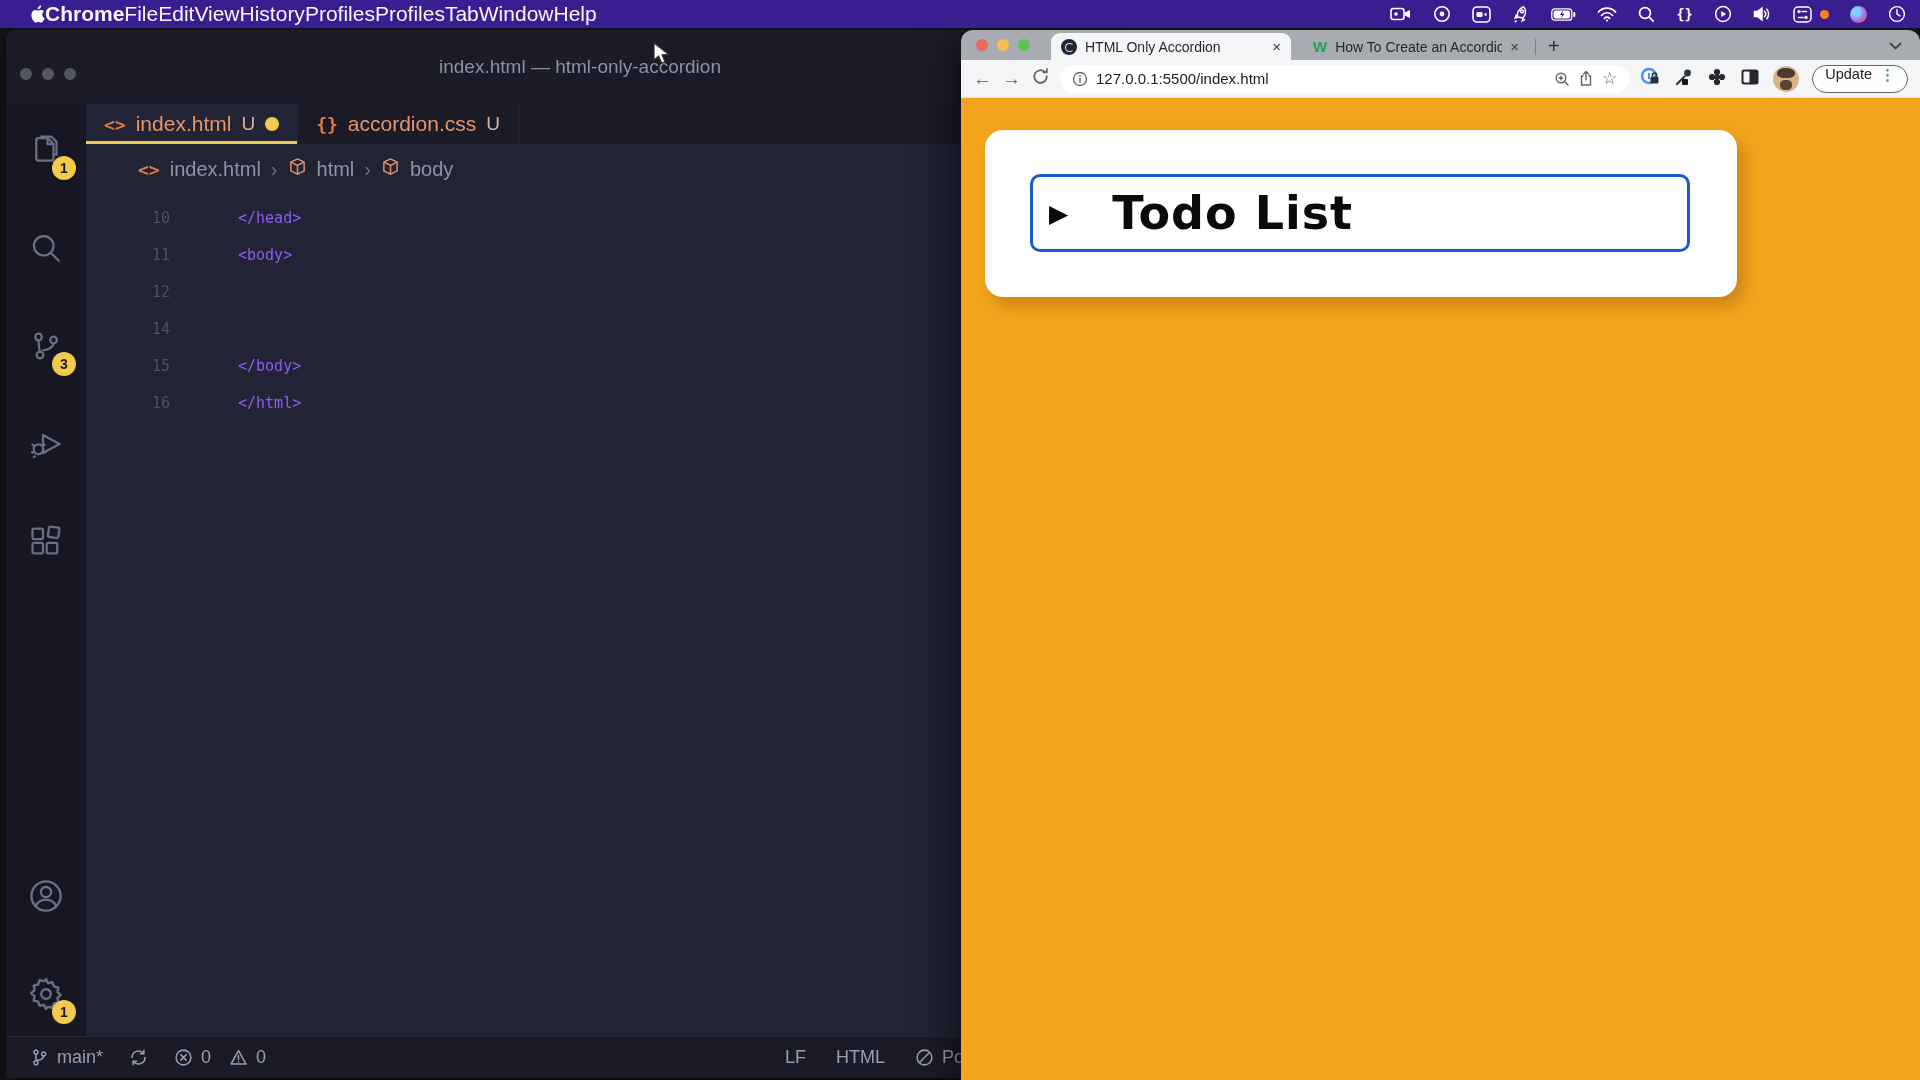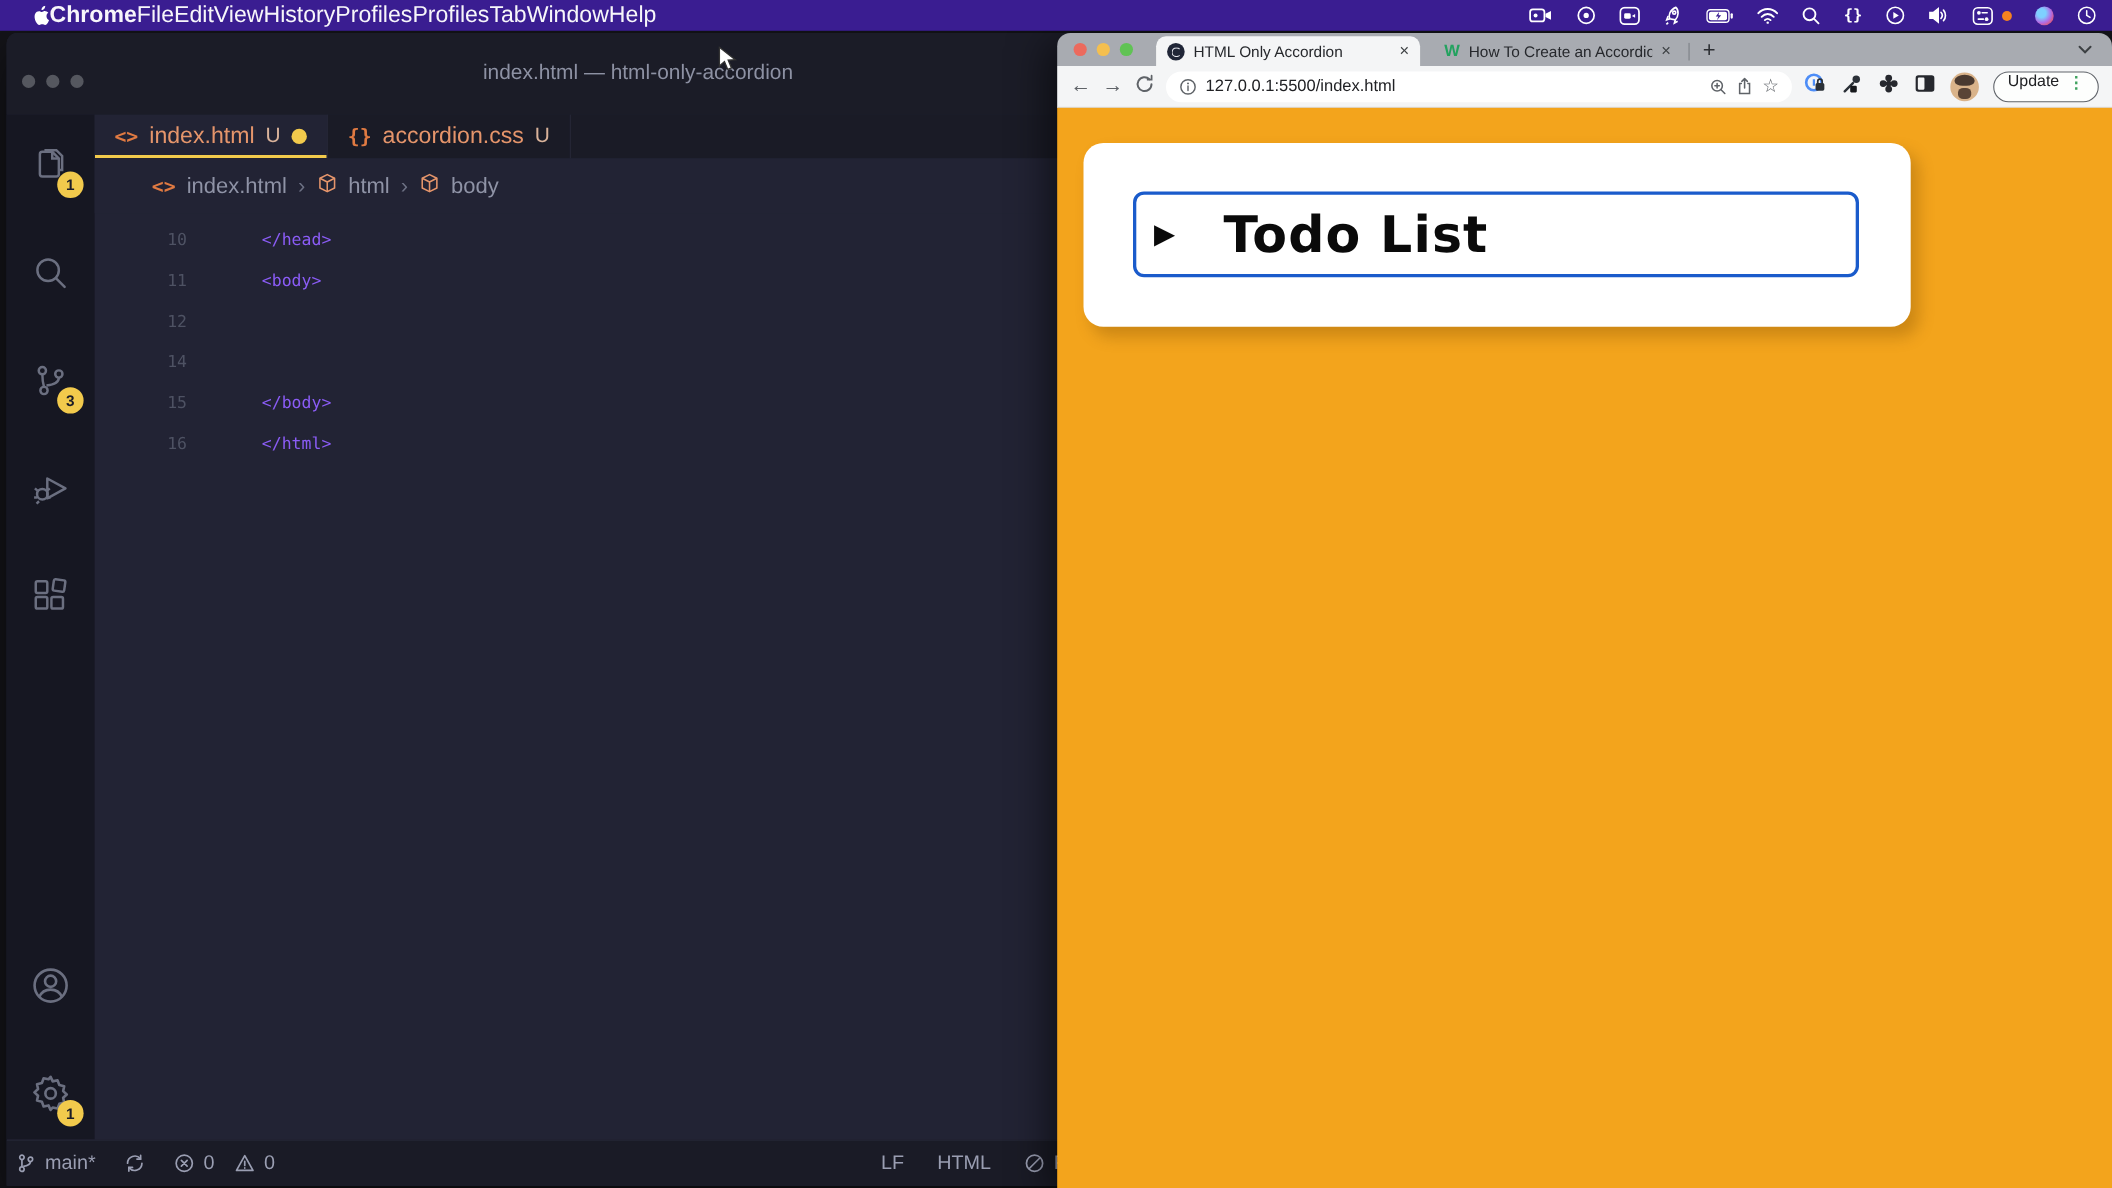--- a/index.html
+++ b/index.html
@@ -47,21 +47,21 @@
   .bc-sep { color:#6d7184; font-size:20px; }
 
   .code { flex:1; position:relative; font-family:"DejaVu Sans Mono", monospace; font-size:15px; padding-top:6px; }
   .code-row { display:flex; height:37px; line-height:37px; position:relative; }
   .code-row.active::after { content:""; position:absolute; left:100px; right:14px; top:0; bottom:0; background:rgba(255,255,255,.05); border-radius:2px; }
   .ln { width:100px; flex:none; text-align:right; padding-right:16px; color:#4e5263; }
   .code-row.active .ln { color:#e8eaf2; }
   .ct { padding-left:52px; color:#8b5cf6; white-space:pre; }
   .sash-handle { position:absolute; right:0; top:435px; width:26px; height:7px; border-radius:3px; background:#94969c; }
 
-  .statusbar { height:42px; flex:none; background:#1a1b26; border-top:1px solid #262737; display:flex; align-items:center; color:#9a9eb2; font-size:18px; padding:0 8px; gap:26px; }
+  .statusbar { height:42px; flex:none; background:#1a1b26; border-top:1px solid #262737; display:flex; align-items:center; color:#9a9eb2; font-size:18px; padding:0 24px; gap:26px; }
   .sb-item { display:flex; align-items:center; gap:8px; }
   .sb-right { margin-left:auto; display:flex; align-items:center; gap:30px; }
   .statusbar svg { display:block; }
 
   
   .chrome { position:absolute; left:961px; top:30px; width:959px; height:1050px; border-radius:12px 12px 0 0; box-shadow:-10px 8px 34px rgba(0,0,0,.5); z-index:2; display:flex; flex-direction:column; overflow:hidden; }
   .tabstrip { height:30px; background:#a8abb1; flex:none; display:flex; align-items:flex-end; position:relative; }
   .cr-lights { position:absolute; left:15px; top:9px; display:flex; gap:9px; }
   .cr-light { width:12px; height:12px; border-radius:50%; }
   .cr-red { background:#ec6a5d; } .cr-yellow { background:#f4bf4f; } .cr-green { background:#60c354; }

